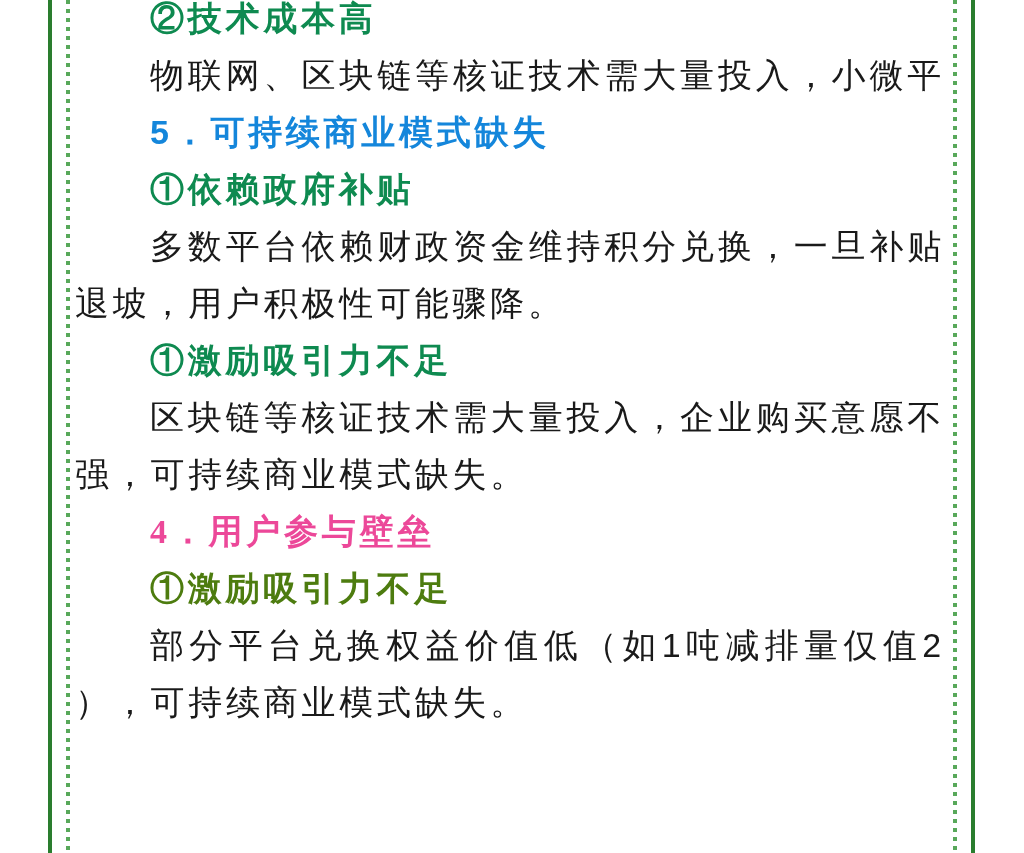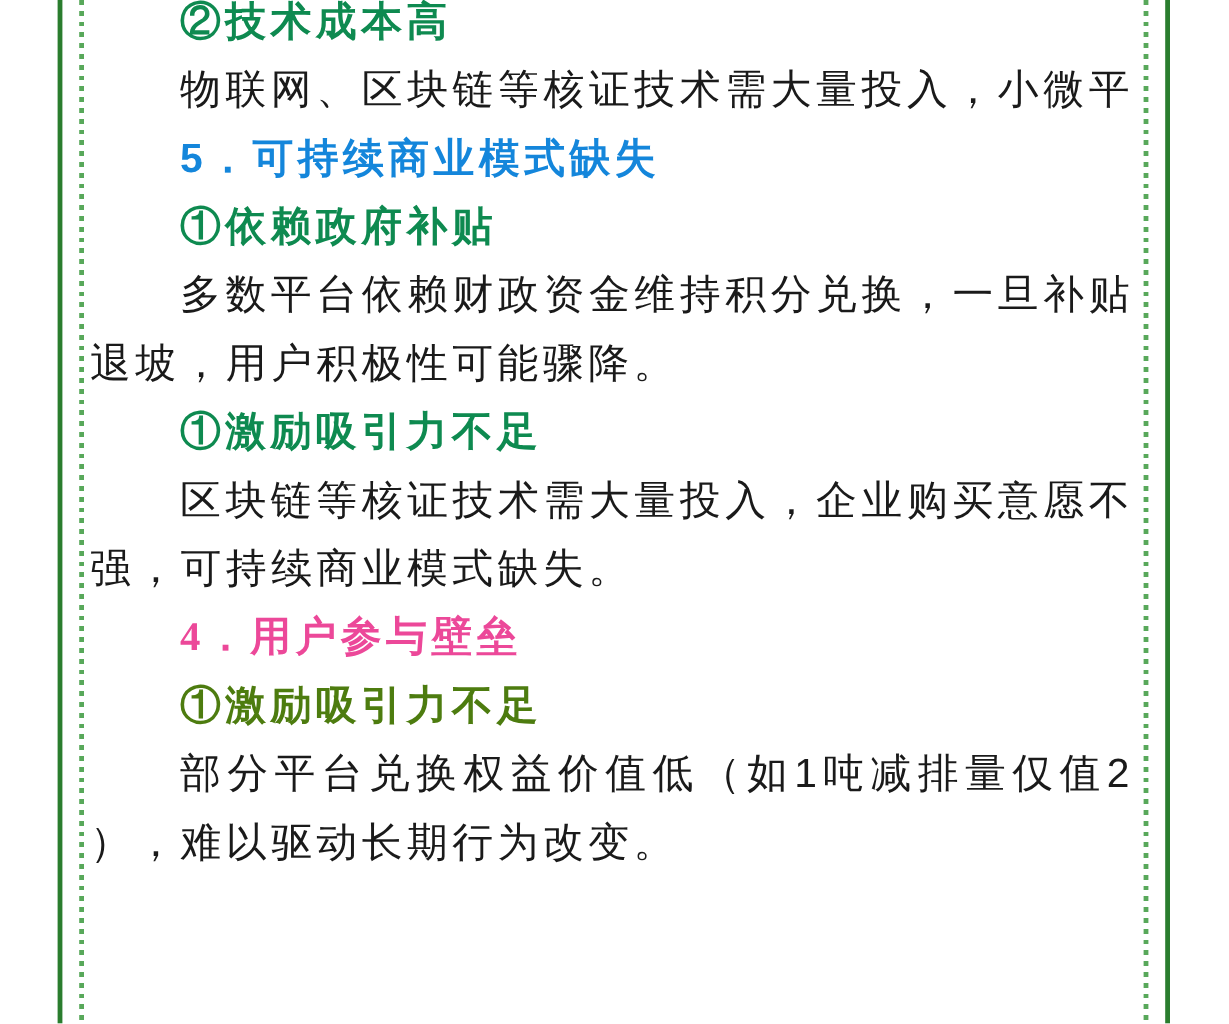--- a/index.html
+++ b/index.html
@@ -67,14 +67,14 @@
   <div class="line h-azure indent">5．可持续商业模式缺失</div>
   <div class="line h-green indent">①依赖政府补贴</div>
   <div class="line indent stretch">多数平台依赖财政资金维持积分兑换，一旦补贴</div>
   <div class="line">退坡，用户积极性可能骤降。</div>
   <div class="line h-green indent">①激励吸引力不足</div>
   <div class="line indent stretch">区块链等核证技术需大量投入，企业购买意愿不</div>
   <div class="line">强，可持续商业模式缺失。</div>
   <div class="line h-blue indent">4．用户参与壁垒</div>
   <div class="line h-red indent">①激励吸引力不足</div>
   <div class="line indent stretch">部分平台兑换权益价值低（如1吨减排量仅值2元</div>
-  <div class="line">），难以驱动长期行为改变。</div>
+  <div class="line">），可持续商业模式缺失。</div>
 </div>
 
 </body></html>

